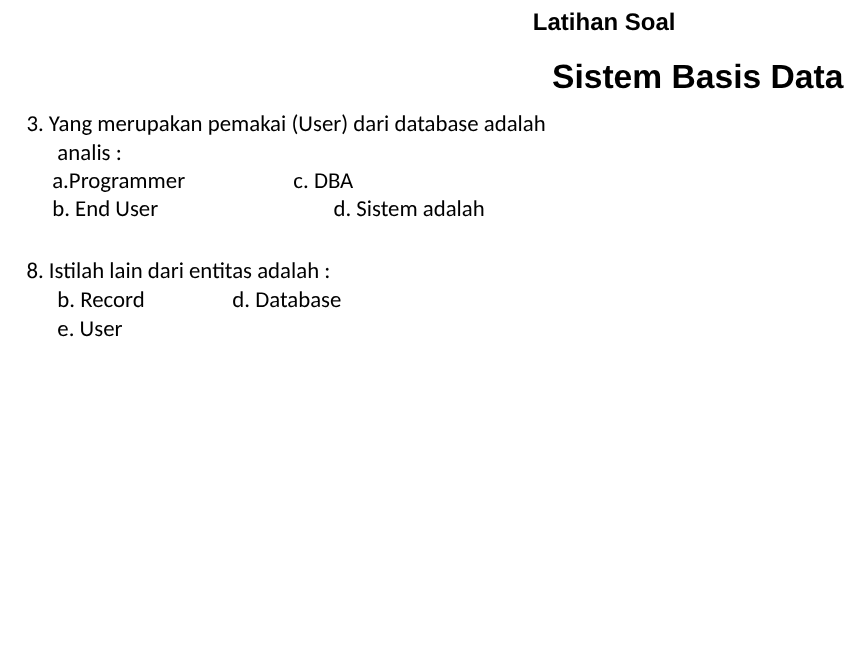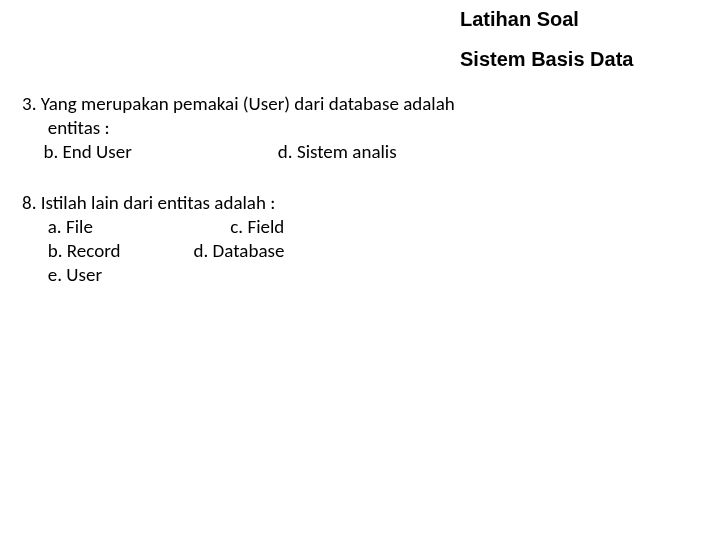--- a/index.html
+++ b/index.html
@@ -8,32 +8,32 @@
     width: 720px;
     height: 540px;
     background: #ffffff;
     font-family: Calibri, Arial, sans-serif;
     color: #000;
     position: relative;
   }
   .header {
     position: absolute;
     top: 8px;
-    left: 460px;
+    left: 444px;
     font-family: Arial, sans-serif;
     font-weight: bold;
     font-size: 20px;
   }
   .header2 {
     position: absolute;
     top: 48px;
     left: 460px;
     font-family: Arial, sans-serif;
     font-weight: bold;
-    font-size: 20px;
+    font-size: 28px;
   }
   .content {
     position: absolute;
     top: 92px;
     left: 22px;
     right: 22px;
     font-size: 19px;
     line-height: 1.25;
   }
   .question {
@@ -45,22 +45,22 @@
 </style>
 </head>
 <body>
 
 <div class="header">Latihan Soal</div>
 <div class="header2">Sistem Basis Data</div>
 
 <div class="content">
   <div class="question">
     <div class="qline">3. Yang merupakan pemakai (User) dari database adalah</div>
-    <div class="qline">      entitas :</div>
-    <div class="qline">     b. End User                                  d. Sistem analis</div>
+    <div class="qline">      analis :</div>
+    <div class="qline">     a.Programmer                     c. DBA</div>
+    <div class="qline">     b. End User                                  d. Sistem adalah</div>
   </div>
   <div class="question">
     <div class="qline">8. Istilah lain dari entitas adalah :</div>
-    <div class="qline">      a. File                                c. Field</div>
     <div class="qline">      b. Record                 d. Database</div>
     <div class="qline">      e. User</div>
   </div>
 </div>
 
 </body></html>

